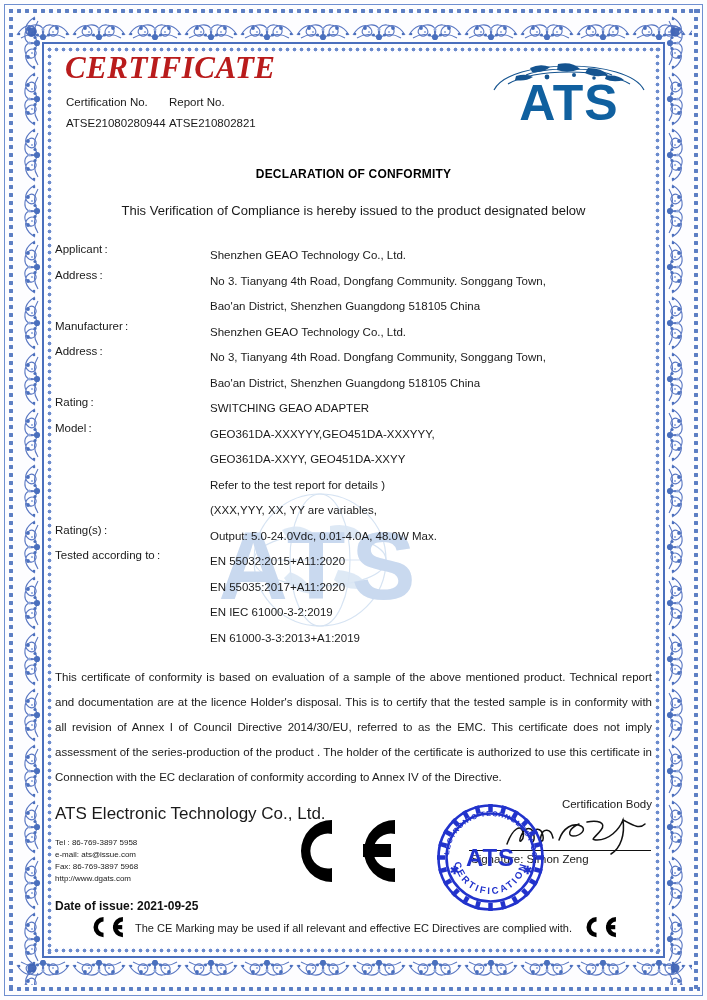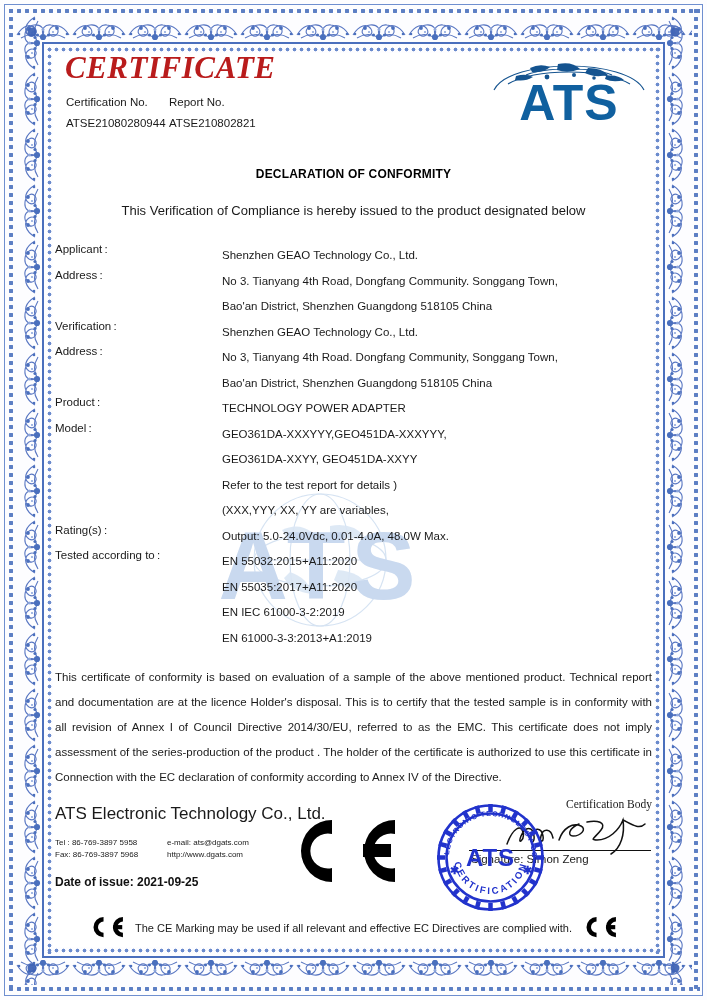--- a/index.html
+++ b/index.html
@@ -133,52 +133,52 @@
   }
 
   
   .details{margin-top:25px;position:relative;z-index:6;}
   .drow{display:flex;align-items:flex-start;margin-bottom:0;}
   .dlabel{
     width:155px;flex:0 0 155px;
     font-size:11.5px;color:#1a1a1a;
     padding-top:0;
   }
-  .dvals{flex:1;margin-left:12px;}
+  .dvals{flex:1;}
   .dval{
     font-size:11.5px;color:#1a1a1a;
     line-height:25.5px;
     white-space:nowrap;
   }
 
   
   .para{
     margin-top:14px;
     font-size:11.5px;color:#1a1a1a;
     line-height:25px;
     text-align:justify;
     text-justify:inter-word;
   }
 
   
   .footer{position:relative;margin-top:14px;height:130px;}
   .fcompany{font-size:17px;color:#1a1a1a;}
   .fcontact{margin-top:13px;font-size:8px;color:#1a1a1a;line-height:12px;}
-  .fcontact .line{display:flex;}
+  .fcontact .line{display:flex;flex-direction:column;}
   .fcontact .a{width:112px;}
   .fdate{margin-top:14px;font-size:12px;font-weight:bold;color:#111;}
 
   .ce-big{
     position:absolute;left:232px;top:8px;
     width:115px;height:78px;
   }
   .sig-block{position:absolute;right:-4px;top:-6px;width:215px;height:120px;}
   .sig-label{
     position:absolute;right:4px;top:0;
-    font-size:11.5px;color:#1a1a1a;font-family:Liberation Serif, serif;
+    font-size:11.5px;color:#1a1a1a;
   }
   .sig-line{
     position:absolute;left:28px;top:52px;width:182px;
     border-bottom:1.1px solid #111;
   }
   .sig-name{
     position:absolute;left:30px;top:55px;
     font-size:11.5px;color:#1a1a1a;
   }
   .sig-scribble{position:absolute;left:60px;top:12px;}
@@ -337,38 +337,38 @@
 
     <div class="drow">
       <div class="dlabel">Address :</div>
       <div class="dvals">
         <div class="dval">No 3. Tianyang 4th Road, Dongfang Community. Songgang Town,</div>
         <div class="dval">Bao'an District, Shenzhen Guangdong 518105 China</div>
       </div>
     </div>
 
     <div class="drow">
-      <div class="dlabel">Verification :</div>
+      <div class="dlabel">Manufacturer :</div>
       <div class="dvals">
         <div class="dval">Shenzhen GEAO Technology Co., Ltd.</div>
       </div>
     </div>
 
     <div class="drow">
       <div class="dlabel">Address :</div>
       <div class="dvals">
         <div class="dval">No 3, Tianyang 4th Road. Dongfang Community, Songgang Town,</div>
         <div class="dval">Bao'an District, Shenzhen Guangdong 518105 China</div>
       </div>
     </div>
 
     <div class="drow">
-      <div class="dlabel">Product :</div>
-      <div class="dvals">
-        <div class="dval">TECHNOLOGY POWER ADAPTER</div>
+      <div class="dlabel">Rating :</div>
+      <div class="dvals">
+        <div class="dval">SWITCHING GEAO ADAPTER</div>
       </div>
     </div>
 
     <div class="drow">
       <div class="dlabel">Model :</div>
       <div class="dvals">
         <div class="dval">GEO361DA-XXXYYY,GEO451DA-XXXYYY,</div>
         <div class="dval">GEO361DA-XXYY, GEO451DA-XXYY</div>
         <div class="dval">Refer  to  the  test  report  for  details )</div>
         <div class="dval">(XXX,YYY, XX, YY  are  variables,</div>
@@ -394,21 +394,21 @@
   </div>
 
   <div class="para">This certificate of conformity is based on evaluation of a sample of the above mentioned product. Technical report and documentation are at the licence Holder's disposal. This is to certify that the tested sample is in conformity with all revision of Annex I of Council Directive 2014/30/EU, referred to as the EMC. This certificate does not imply assessment of the series-production of the product . The holder of the certificate is authorized to use this certificate in Connection with the EC declaration of conformity according to Annex IV of the Directive.</div>
 
   <div class="footer">
     <div class="fcompany">ATS Electronic Technology Co., Ltd.</div>
 
     <div class="fcontact">
       <div class="line">
         <span class="a">Tel : 86-769-3897 5958</span>
-        <span>e-mail: ats@dgats.com</span>
+        <span>e-mail: ats@issue.com</span>
       </div>
       <div class="line">
         <span class="a">Fax: 86-769-3897 5968</span>
         <span>http://www.dgats.com</span>
       </div>
     </div>
 
     <div class="fdate">Date of issue: 2021-09-25</div>
 
     <div class="ce-big">

